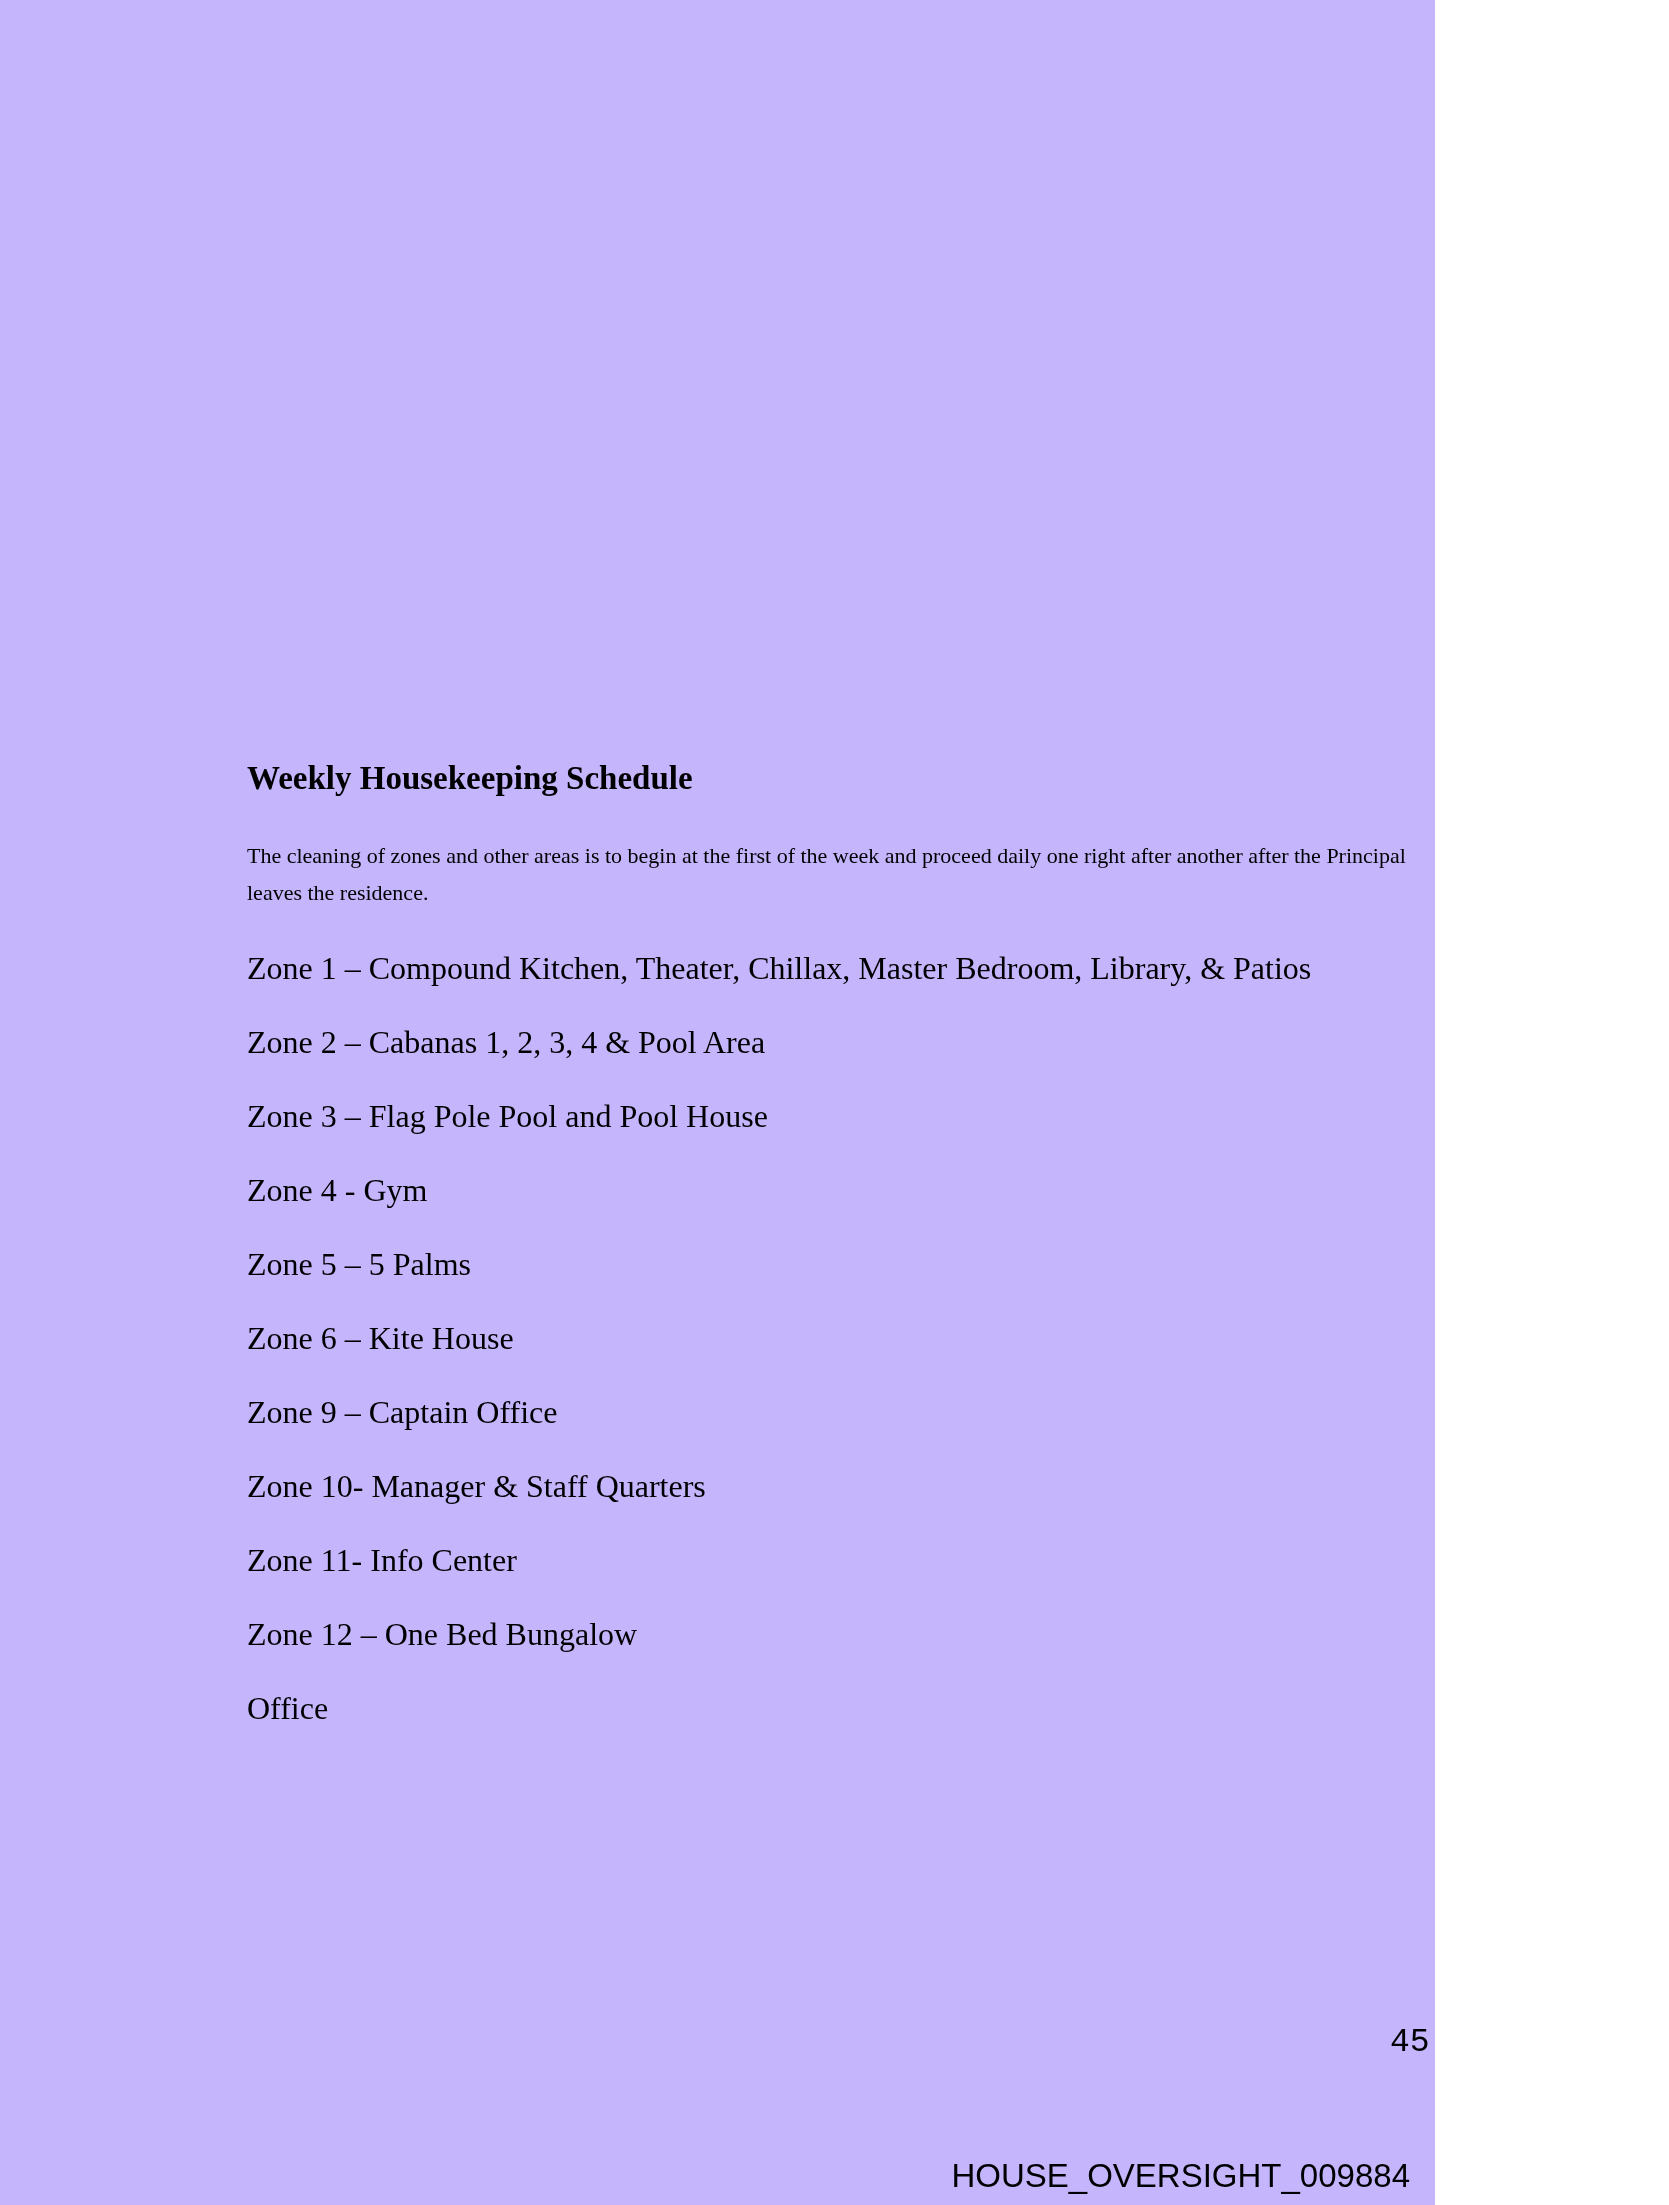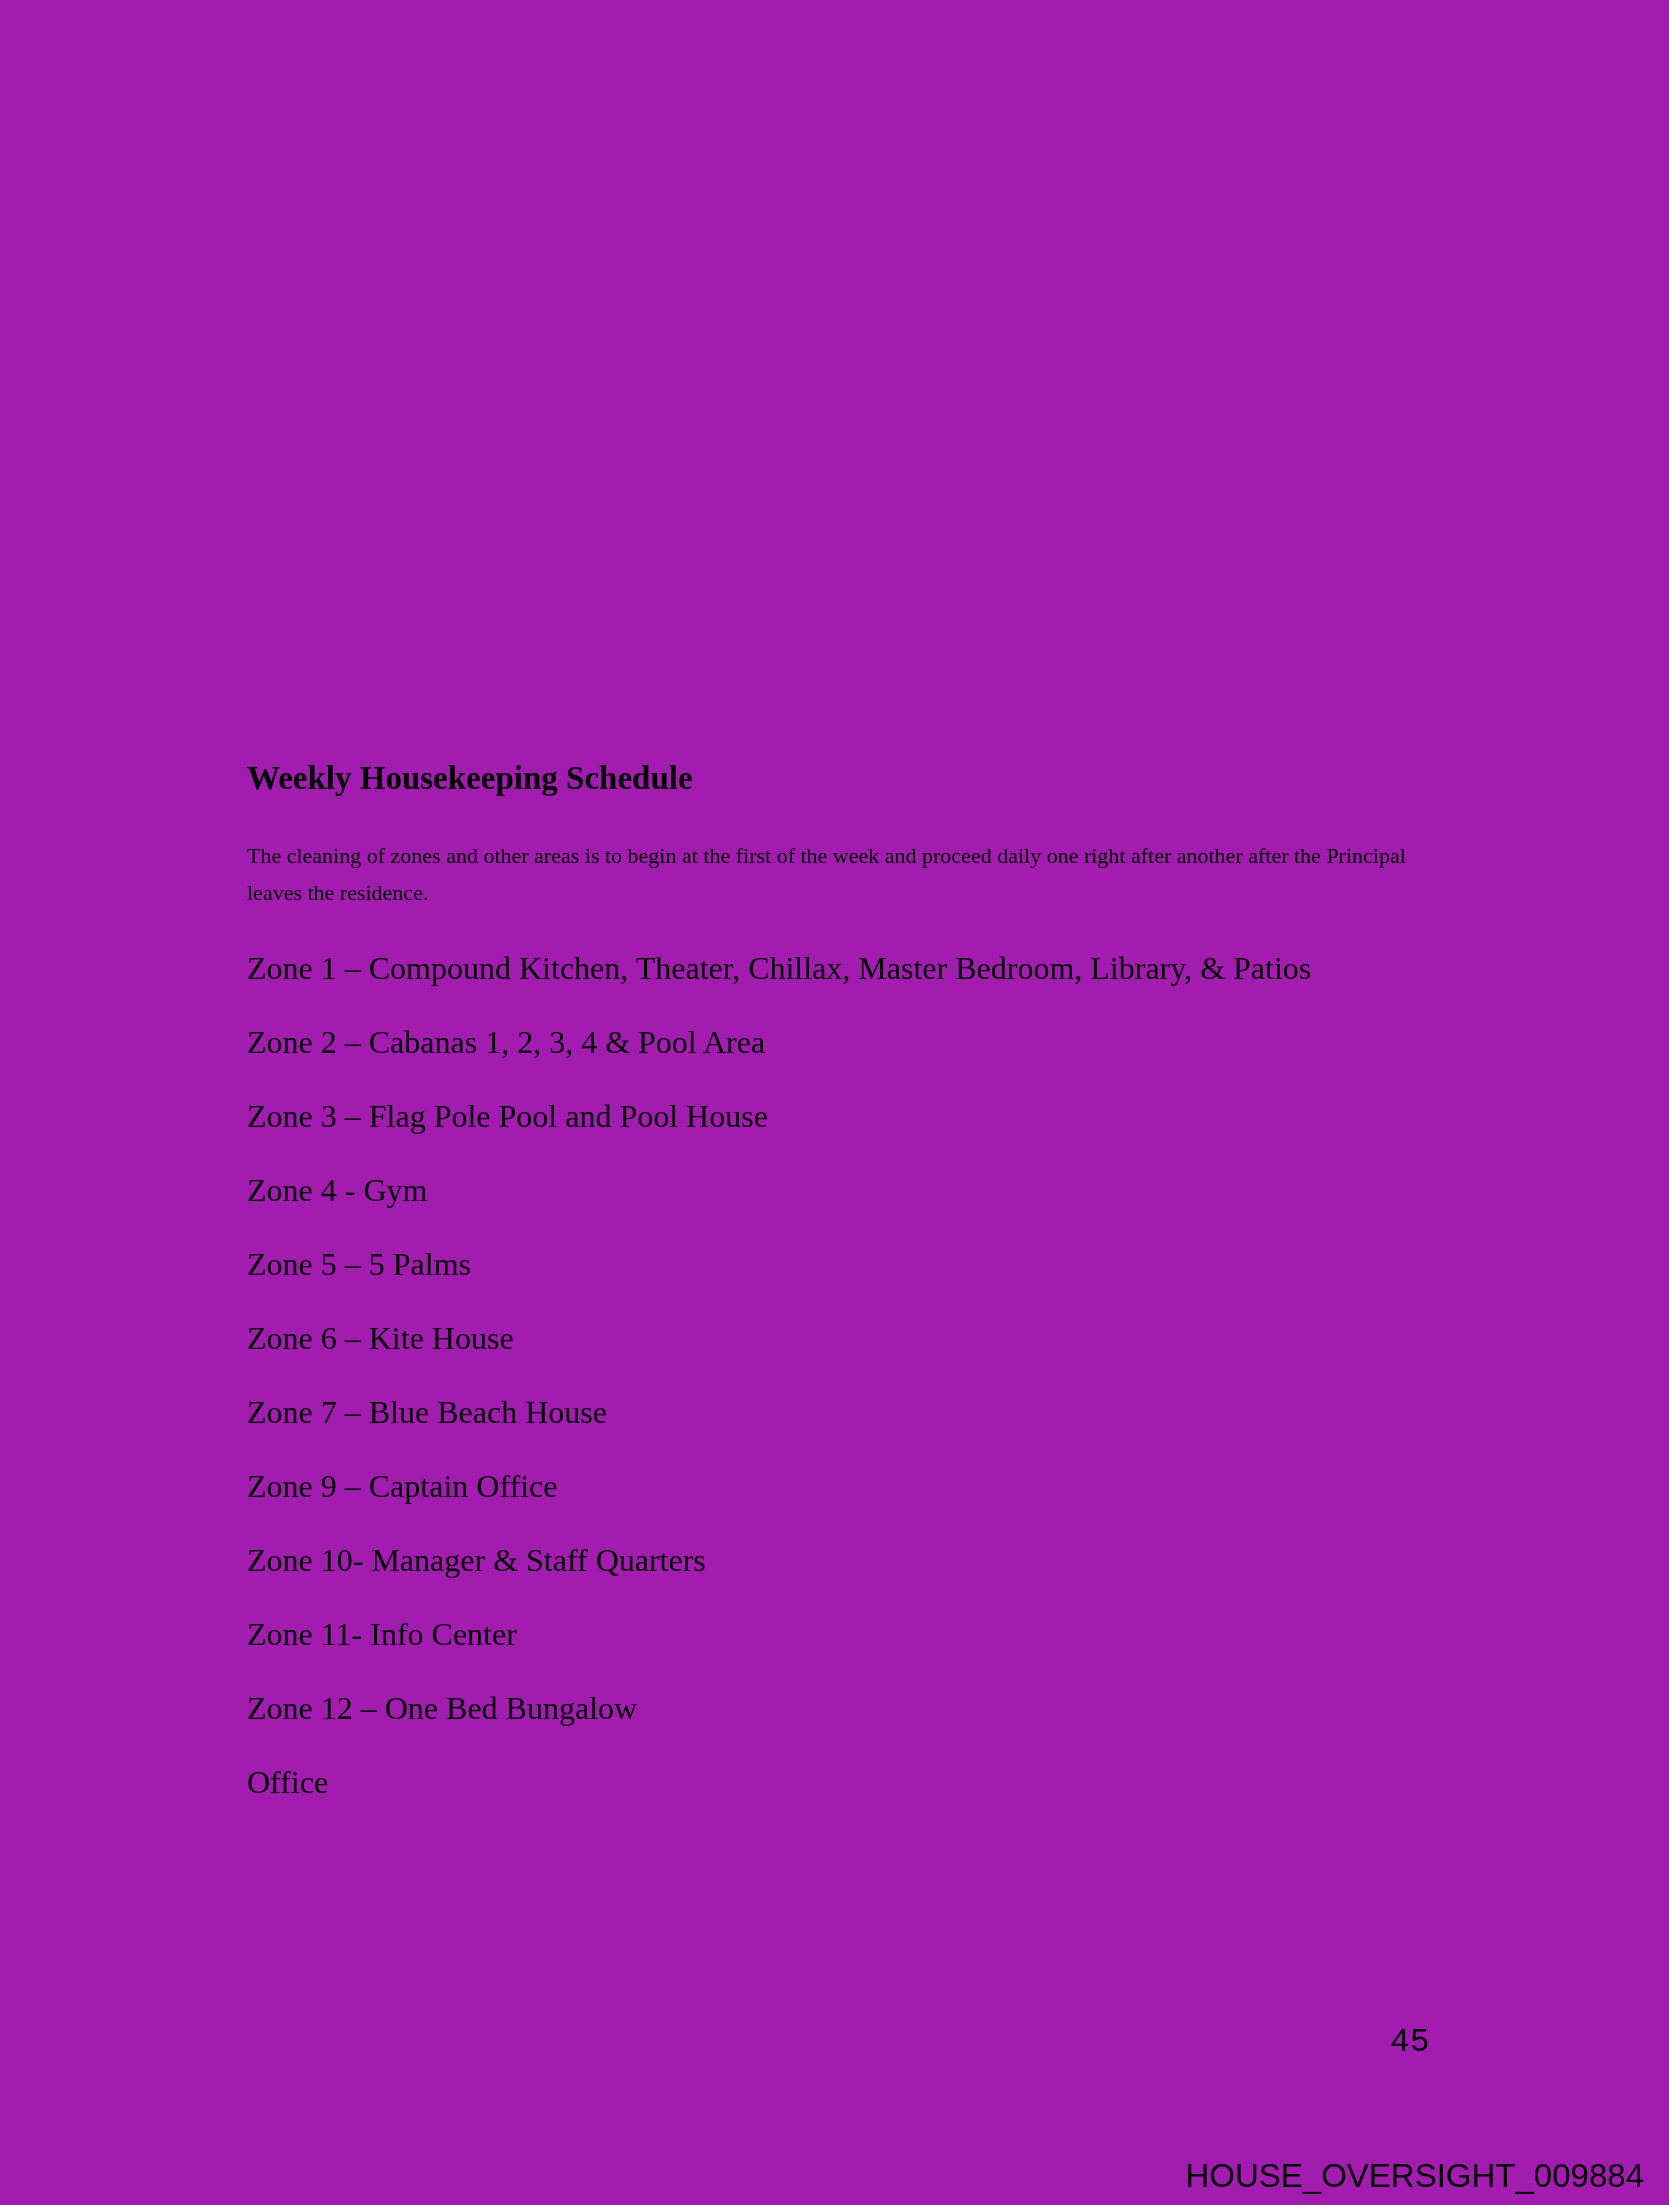--- a/index.html
+++ b/index.html
@@ -11,23 +11,23 @@
     width: 1669px;
     height: 2205px;
     position: relative;
     overflow: hidden;
     font-family: "Liberation Serif", serif;
     color: #000000;
   }
   .page {
     position: absolute;
     left: 0; top: 0;
-    width: 1669px;
+    width: 1435px;
     height: 2205px;
-    background: #a21caf;
+    background: #c4b5fd;
   }
   .content {
     position: absolute;
     left: 247px;
     top: 760px;
     width: 1175px;
   }
   .doc-title {
     font-size: 33px;
     line-height: 37px;
@@ -67,21 +67,20 @@
 <div class="page">
   <div class="content">
     <h1 class="doc-title">Weekly Housekeeping Schedule</h1>
     <p class="intro">The cleaning of zones and other areas is to begin at the first of the week and proceed daily one right after another after the Principal leaves the residence.</p>
     <p class="zone-line">Zone 1 – Compound Kitchen, Theater, Chillax, Master Bedroom, Library, &amp; Patios</p>
     <p class="zone-line">Zone 2 – Cabanas 1, 2, 3, 4 &amp; Pool Area</p>
     <p class="zone-line">Zone 3 – Flag Pole Pool and Pool House</p>
     <p class="zone-line">Zone 4 - Gym</p>
     <p class="zone-line">Zone 5 – 5 Palms</p>
     <p class="zone-line">Zone 6 – Kite House</p>
-    <p class="zone-line">Zone 7 – Blue Beach House</p>
     <p class="zone-line">Zone 9 – Captain Office</p>
     <p class="zone-line">Zone 10- Manager &amp; Staff Quarters</p>
     <p class="zone-line">Zone 11- Info Center</p>
     <p class="zone-line">Zone 12 – One Bed Bungalow</p>
     <p class="zone-line">Office</p>
   </div>
   <div class="page-number">45</div>
   <div class="bates-stamp">HOUSE_OVERSIGHT_009884</div>
 </div>
 

